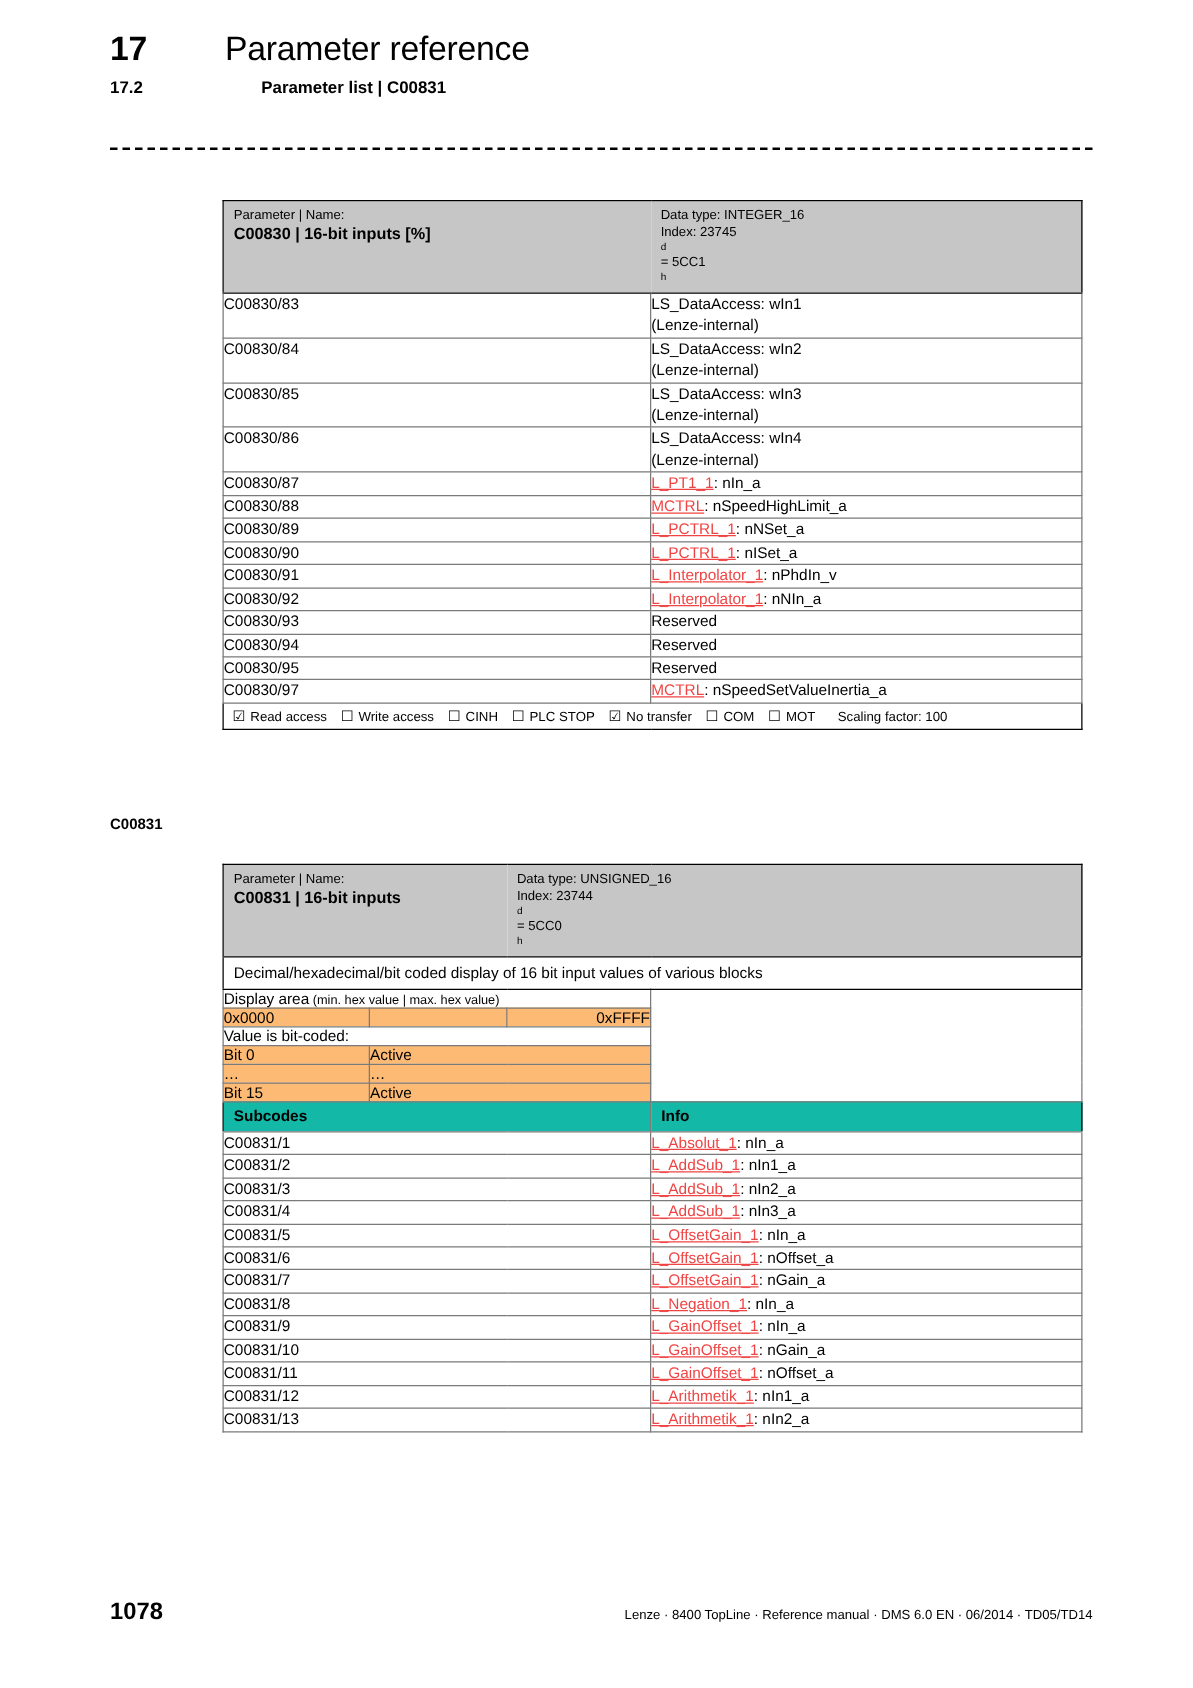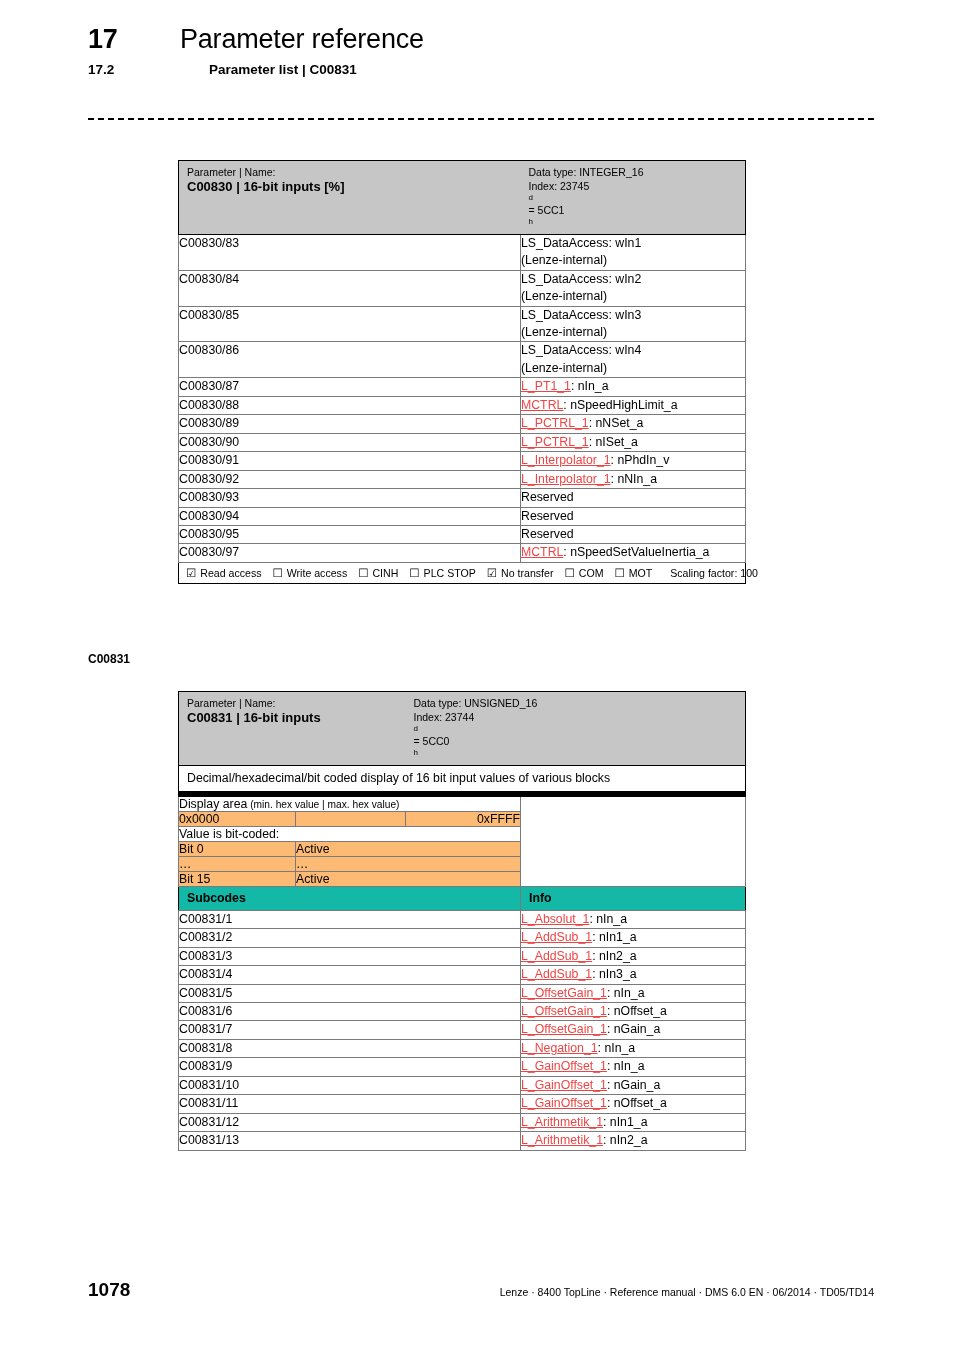--- a/index.html
+++ b/index.html
@@ -44,21 +44,21 @@
   
   .margin-label {
     position: absolute;
     left: 88px; top: 652px;
     font-size: 12px; font-weight: bold; text-align: center;
   }
 
   
   .ptable {
     position: absolute;
-    left: 178px; width: 568px;
+    left: 178px; width: 688px;
     border: 1.3px solid #000;
     border-collapse: collapse;
     table-layout: fixed;
     background: #fff;
   }
   #table-c00830 { top: 160px; }
   #table-c00831 { top: 691px; }
 
   .ptable td, .ptable th {
     border: 1px solid #7a7a7a;
@@ -89,21 +89,21 @@
   }
   .thead-right span { display: block; }
   .sub { font-size: 8px; vertical-align: sub; }
 
   
   .desc-row td {
     padding: 5px 8px 6px 8px;
     font-size: 12.3px;
     border-left: none; border-right: none;
     border-top: none;
-    border-bottom: 6px solid #000000;
+    border-bottom: 1px solid #000000;
   }
 
   
   .row-code {
     width: 342px;
     padding: 4px 8px 5px 8px;
     font-size: 12.3px;
     border-left: none;
     line-height: 1.42;
   }

